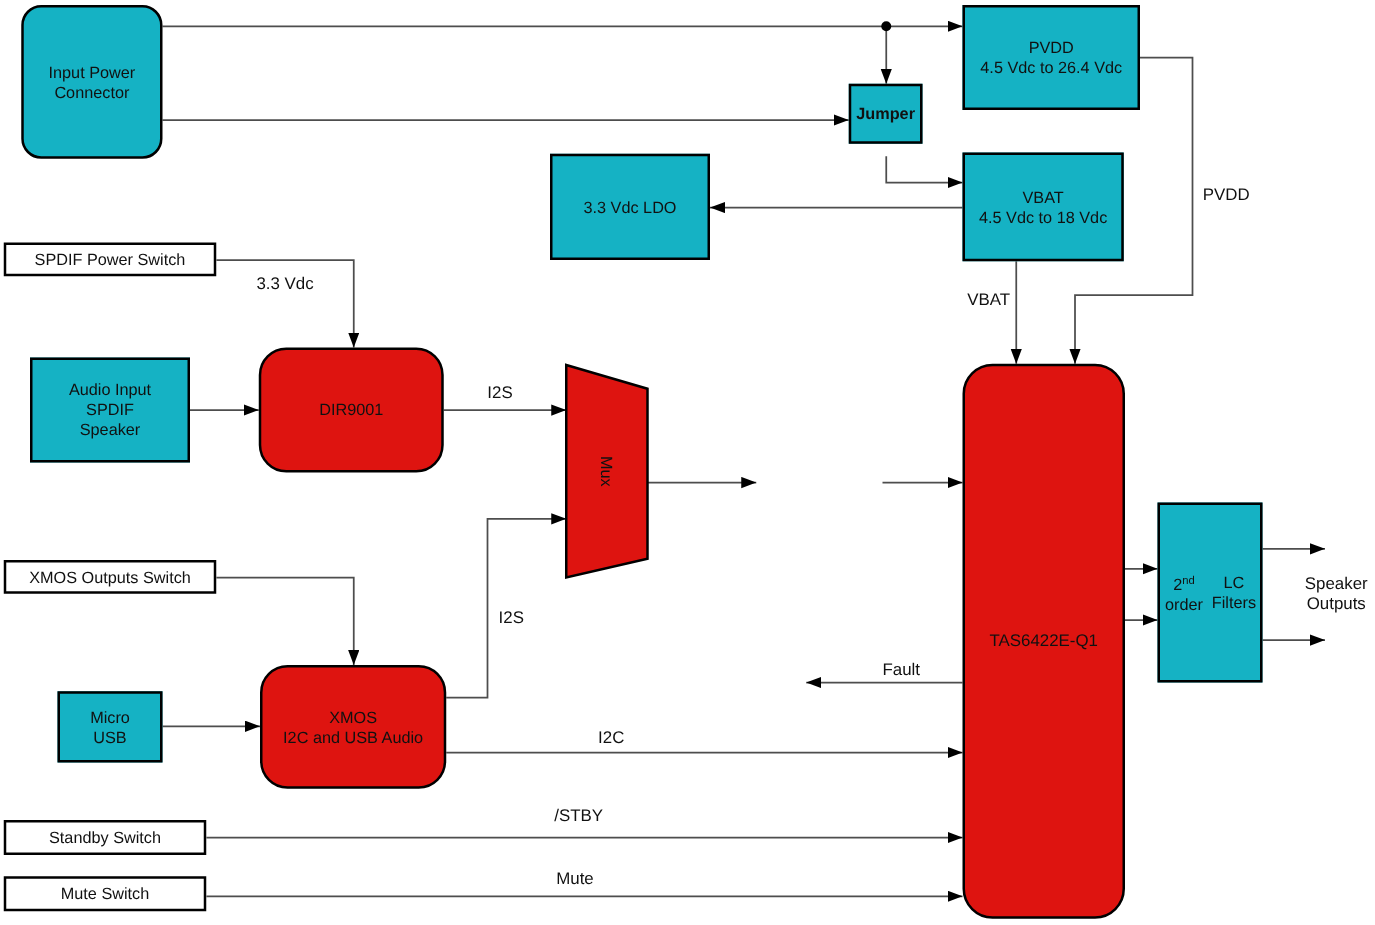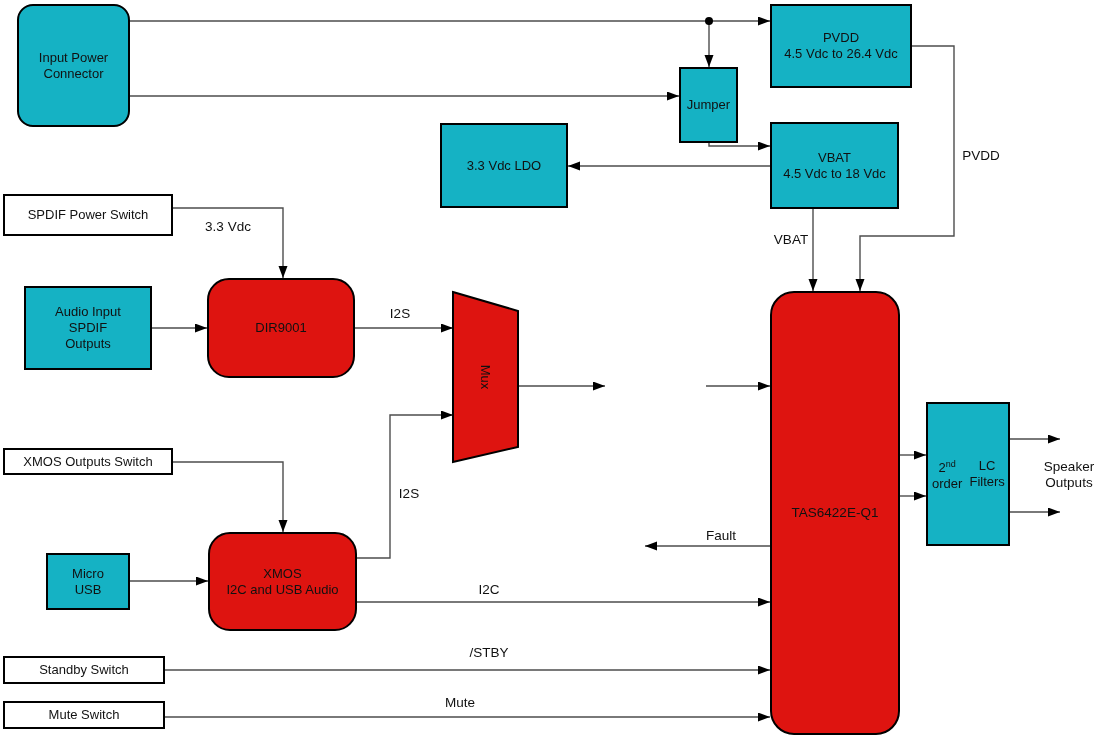--- a/index.html
+++ b/index.html
@@ -81,32 +81,32 @@
 
     <polygon class="mux-poly" points="453,292 518,311 518,447 453,462"></polygon>
   </svg>
 
   <div class="node teal" style="left:17px;top:4px;width:113px;height:123px;border-radius:16px;">Input Power
 Connector</div>
 
   <div class="node teal" style="left:770px;top:4px;width:142px;height:84px;">PVDD
 4.5 Vdc to 26.4 Vdc</div>
 
-  <div class="node teal" style="left:679px;top:67px;width:59px;height:76px;">Jumper</div>
+  <div class="node teal" style="left:679px;top:67px;width:59px;height:48px;font-weight:bold;">Jumper</div>
 
   <div class="node teal" style="left:770px;top:122px;width:129px;height:87px;">VBAT
 4.5 Vdc to 18 Vdc</div>
 
   <div class="node teal" style="left:440px;top:123px;width:128px;height:85px;">3.3 Vdc LDO</div>
 
-  <div class="node white" style="left:3px;top:194px;width:170px;height:42px;">SPDIF Power Switch</div>
+  <div class="node white" style="left:3px;top:194px;width:170px;height:27px;">SPDIF Power Switch</div>
 
   <div class="node teal" style="left:24px;top:286px;width:128px;height:84px;">Audio Input
 SPDIF
-Outputs</div>
+Speaker</div>
 
   <div class="node red" style="left:207px;top:278px;width:148px;height:100px;">DIR9001</div>
 
 
   <div class="node red" style="left:770px;top:291px;width:130px;height:444px;border-radius:24px;"></div>
   <div id="tas-label">TAS6422E-Q1</div>
 
   <div class="node teal" id="node-lc-filters" style="left:926px;top:402px;width:84px;height:144px;">
     <div><span>2</span><sup>nd</sup><span> order</span></div>
     <div>LC Filters</div>
@@ -126,18 +126,18 @@
 
   <div id="mux-label">Mux</div>
 
   <span class="wlabel" style="left:228px;top:227px;">3.3 Vdc</span>
   <span class="wlabel" style="left:981px;top:156px;">PVDD</span>
   <span class="wlabel" style="left:791px;top:240px;">VBAT</span>
   <span class="wlabel" style="left:400px;top:314px;">I2S</span>
   <span class="wlabel" style="left:409px;top:494px;">I2S</span>
   <span class="wlabel" style="left:489px;top:590px;">I2C</span>
   <span class="wlabel" style="left:721px;top:536px;">Fault</span>
-  <span class="wlabel" style="left:489px;top:653px;">/STBY</span>
+  <span class="wlabel" style="left:463px;top:653px;">/STBY</span>
   <span class="wlabel" style="left:460px;top:703px;">Mute</span>
   <span class="wlabel" style="left:1069px;top:475px;">Speaker
 Outputs</span>
 
 </div>
 
 </body></html>

